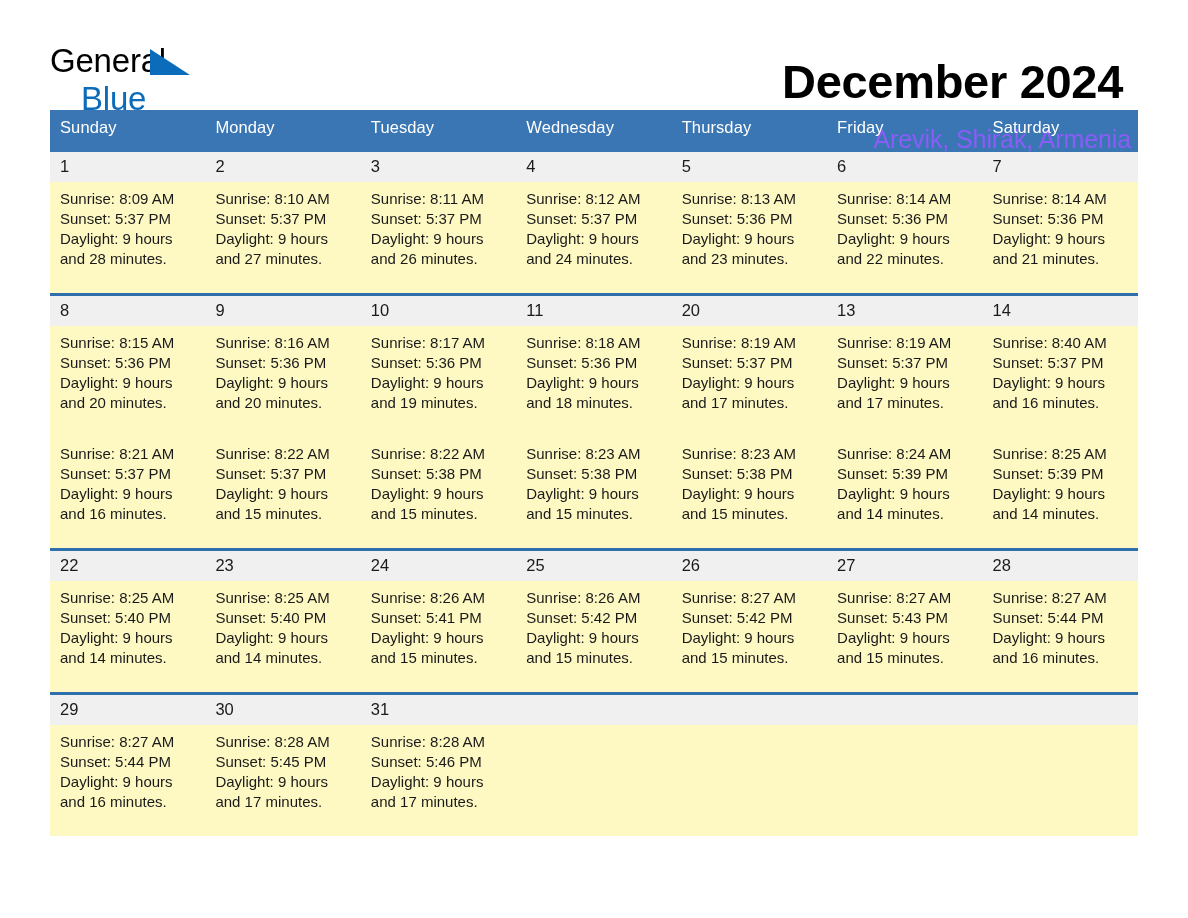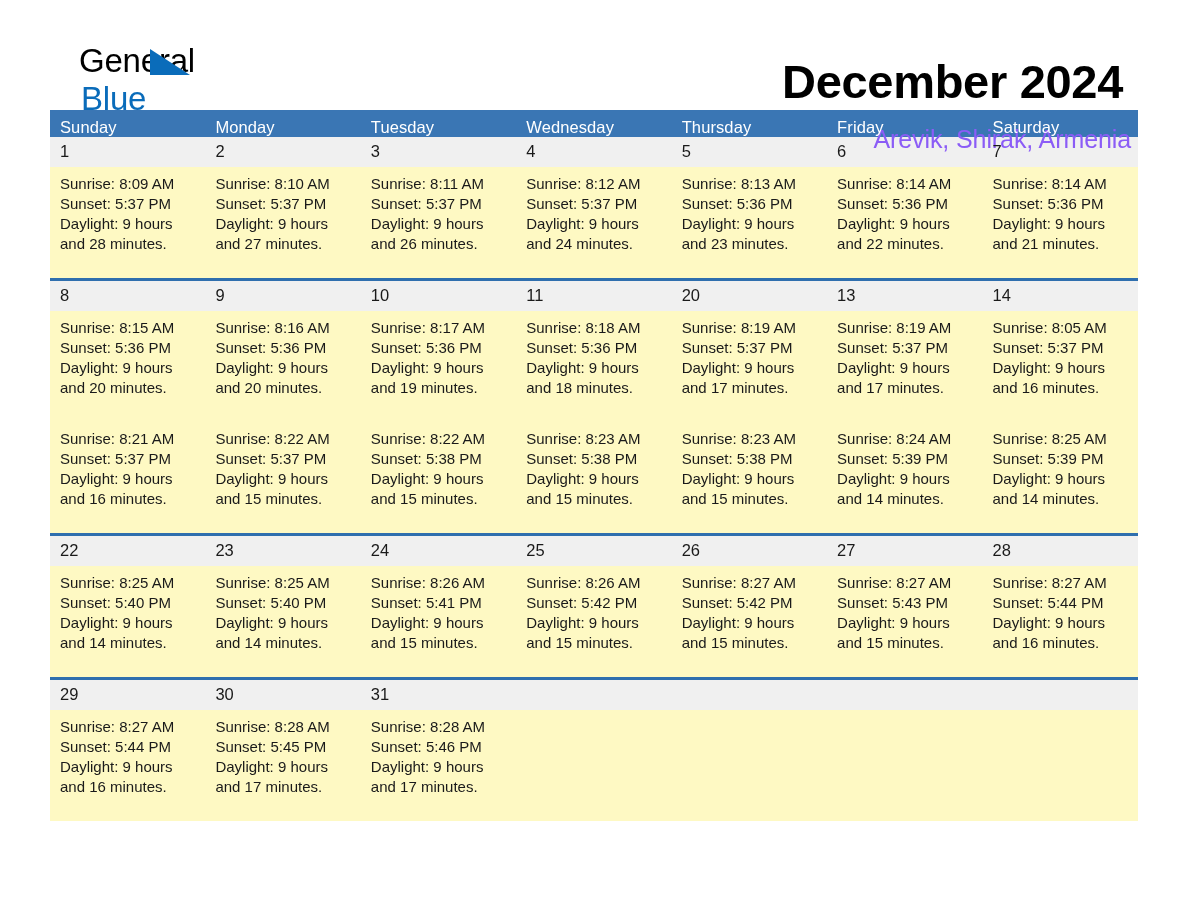--- a/index.html
+++ b/index.html
@@ -40,21 +40,20 @@
   }
   .brand-general {
     position: absolute;
     left: 0;
     top: 2px;
     font-size: 33px;
     line-height: 1;
     color: #000000;
     letter-spacing: -0.2px;
     font-family: "Liberation Sans", sans-serif;
-    margin-left: 29px;
   }
   .brand-tri {
     position: absolute;
     left: 100px;
     top: 7px;
     width: 0;
     height: 0;
     border-left: 40px solid #0a6cba;
     border-top: 26px solid transparent;
   }
@@ -96,21 +95,21 @@
     table-layout: fixed;
   }
   .calendar col { width: 155.43px; }
 
   .dow-row th {
     background: #3a76b4;
     color: #ffffff;
     font-size: 16.5px;
     font-weight: normal;
     text-align: left;
-    padding: 8px 0 0 10px;
+    padding: 8px 0 15px 10px;
     height: 22px;
     box-sizing: border-box;
     letter-spacing: 0.1px;
   }
 
   .daynum-row td {
     background: #f0f0f0;
     border-top: 3px solid #2f6fae;
     font-size: 16.5px;
     color: #1a1a1a;
@@ -272,21 +271,21 @@
           <div class="line">Daylight: 9 hours</div>
           <div class="line">and 17 minutes.</div>
         </td>
         <td>
           <div class="line">Sunrise: 8:19 AM</div>
           <div class="line">Sunset: 5:37 PM</div>
           <div class="line">Daylight: 9 hours</div>
           <div class="line">and 17 minutes.</div>
         </td>
         <td>
-          <div class="line">Sunrise: 8:05 AM</div>
+          <div class="line">Sunrise: 8:40 AM</div>
           <div class="line">Sunset: 5:37 PM</div>
           <div class="line">Daylight: 9 hours</div>
           <div class="line">and 16 minutes.</div>
         </td>
       </tr>
 
       <tr class="info-row">
         <td>
           <div class="line">Sunrise: 8:21 AM</div>
           <div class="line">Sunset: 5:37 PM</div>

